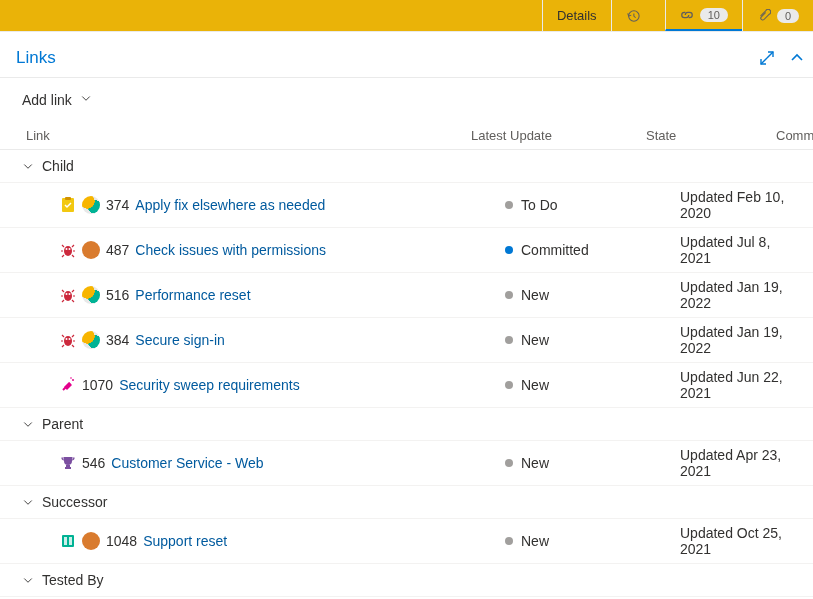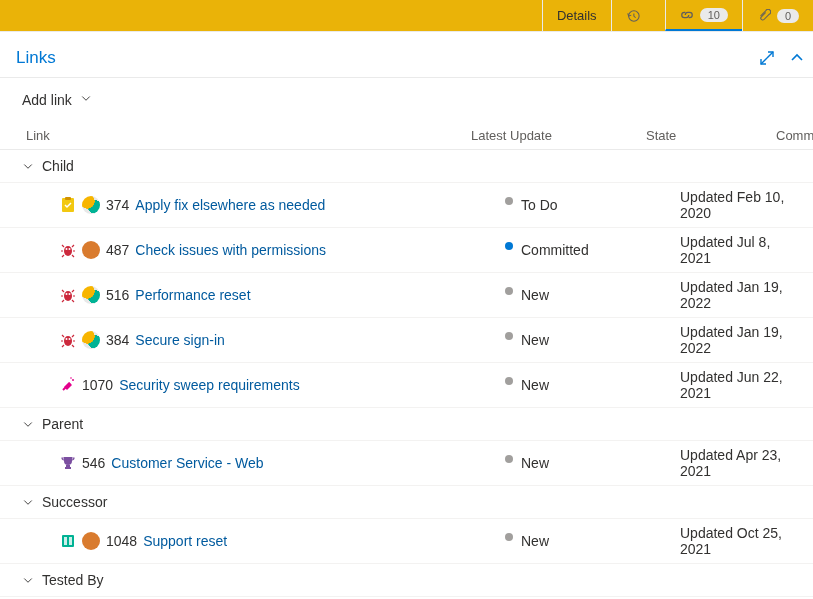--- a/index.html
+++ b/index.html
@@ -76,21 +76,21 @@
     cursor: pointer;
   }
   .item-row {
     display: grid;
     grid-template-columns: 445px 175px auto;
     align-items: center;
     padding: 6px 10px 6px 60px;
     border-bottom: 1px solid #f3f2f1;
   }
   .link-cell { display: flex; align-items: center; gap: 6px; min-width: 0; }
-  .state-cell { display: flex; gap: 8px; color: #323130; }
+  .state-cell { display: flex; align-items: center; gap: 8px; color: #323130; }
   .dot { width: 8px; height: 8px; border-radius: 50%; background: #a19f9d; flex: none; }
   .dot.active { background: #0078d4; }
   .id { color: #323130; }
   .title { color: #005a9e; cursor: pointer; white-space: nowrap; overflow: hidden; text-overflow: ellipsis; }
   .chev { flex: none; }
   .wi-icon { width: 16px; height: 16px; flex: none; display: inline-flex; align-items: center; justify-content: center; }
   .avatar { width: 18px; height: 18px; border-radius: 50%; flex: none; background: #eee; display:inline-flex; align-items:center; justify-content:center; font-size:10px; font-weight:600;}
 </style>
 </head>
 <body>

